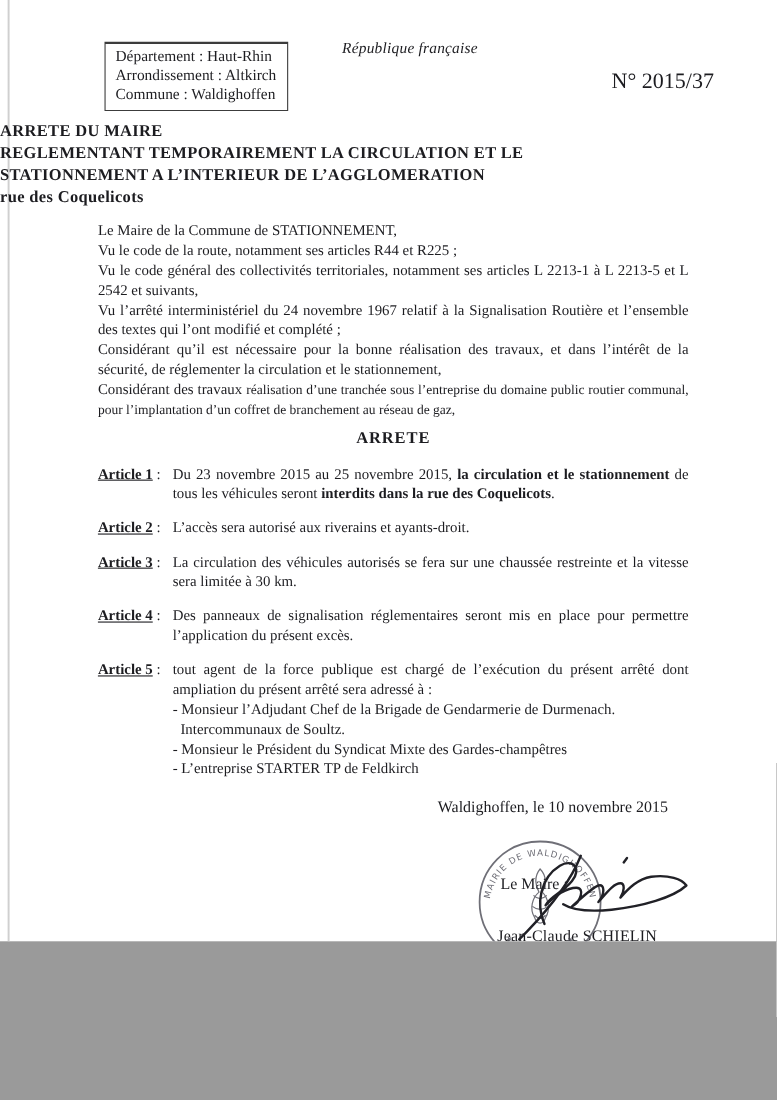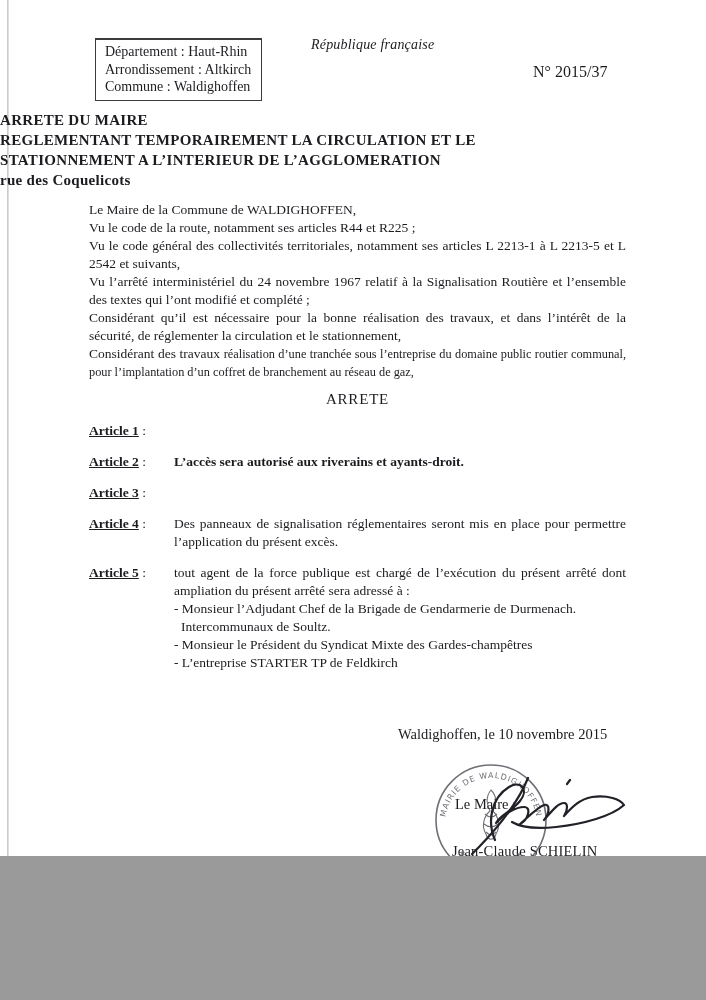--- a/index.html
+++ b/index.html
@@ -21,43 +21,42 @@
     position:absolute; left:95px; top:38px;
     border:1.5px solid #3c3c3c; border-top-width:2.5px;
     padding:3px 10px 4px 9px;
     font-size:14px; line-height:17.5px; white-space:nowrap;
   }
   .republic {
     position:absolute; left:311px; top:37px;
     font-style:italic; font-size:14px; letter-spacing:.2px;
   }
   .decree-number {
-    position:absolute; left:533px; top:63px; font-size:16px;
+    position:absolute; left:556px; top:63px; font-size:20px;
   }
   
   .doc-title {
     position:absolute; left:0; right:0; top:110px;
     text-align:left; font-weight:bold; font-size:15px; line-height:20px;
     letter-spacing:.3px;
   }
   
   .content {
     position:absolute; left:89px; top:201px; width:537px;
     font-size:13.5px; line-height:18px;
   }
   .content p.para { margin:0; text-align:justify; }
   .sm { font-size:12.3px; }
   .decree-heading {
     margin:9px 0 14px 0; text-align:center;
-    font-weight:normal; font-size:15px; letter-spacing:.8px;
+    font-weight:bold; font-size:15px; letter-spacing:.8px;
   }
   .article {
     display:grid; grid-template-columns:68px 1fr;
     margin-bottom:13px;
-    gap:17px;
   }
   .alabel { font-weight:bold; text-decoration:underline; white-space:nowrap; }
   .atext { text-align:justify; }
   .article .li { text-align:left; }
   .article .li-cont { padding-left:7px; }
   
   .dateline { position:absolute; left:398px; top:726px; font-size:14.5px; }
   .signer-caption { position:absolute; left:455px; top:796px; font-size:14.5px; }
   .signer-name { position:absolute; left:452px; top:843px; font-size:14.5px; letter-spacing:.2px; }
   .seal-wrap { position:absolute; left:415px; top:750px; width:220px; height:130px; }
@@ -90,40 +89,42 @@
   <div class="decree-number">N° 2015/37</div>
 
   <div class="doc-title">
     <div>ARRETE DU MAIRE</div>
     <div>REGLEMENTANT TEMPORAIREMENT LA CIRCULATION ET LE</div>
     <div>STATIONNEMENT A L’INTERIEUR DE L’AGGLOMERATION</div>
     <div>rue des Coquelicots</div>
   </div>
 
   <div class="content">
-    <p class="para"><span>Le Maire de la Commune de WALDIGHOFFEN,</span></p>
+    <p class="para"><span>Le Maire de la Commune de STATIONNEMENT,</span></p>
     <p class="para"><span>Vu le code de la route, notamment ses articles R44 et R225 ;</span></p>
     <p class="para"><span>Vu le code général des collectivités territoriales, notamment ses articles L 2213-1 à L 2213-5 et L 2542 et suivants,</span></p>
     <p class="para"><span>Vu l’arrêté interministériel du 24 novembre 1967 relatif à la Signalisation Routière et l’ensemble des textes qui l’ont modifié et complété ;</span></p>
     <p class="para"><span>Considérant qu’il est nécessaire pour la bonne réalisation des travaux, et dans l’intérêt de la sécurité, de réglementer la circulation et le stationnement,</span></p>
     <p class="para"><span>Considérant des travaux </span><span class="sm">réalisation d’une tranchée sous l’entreprise du domaine public routier communal, pour l’implantation d’un coffret de branchement au réseau de gaz,</span></p>
 
     <div class="decree-heading">ARRETE</div>
 
     <div class="article">
       <div><span class="alabel">Article 1</span><span> :</span></div>
+      <div class="atext"><span>Du 23 novembre 2015 au 25 novembre 2015, </span><span style="font-weight: bold;">la circulation et le stationnement</span><span> de tous les véhicules seront </span><span style="font-weight: bold;">interdits dans la rue des Coquelicots</span><span>.</span></div>
     </div>
 
     <div class="article">
       <div><span class="alabel">Article 2</span><span> :</span></div>
-      <div class="atext"><span style="font-weight: bold;">L’accès sera autorisé aux riverains et ayants-droit.</span></div>
+      <div class="atext"><span style="font-weight: normal;">L’accès sera autorisé aux riverains et ayants-droit.</span></div>
     </div>
 
     <div class="article">
       <div><span class="alabel">Article 3</span><span> :</span></div>
+      <div class="atext"><span>La circulation des véhicules autorisés se fera sur une chaussée restreinte et la vitesse sera limitée à 30 km.</span></div>
     </div>
 
     <div class="article">
       <div><span class="alabel">Article 4</span><span> :</span></div>
       <div class="atext"><span>Des panneaux de signalisation réglementaires seront mis en place pour permettre l’application du présent excès.</span></div>
     </div>
 
     <div class="article">
       <div><span class="alabel">Article 5</span><span> :</span></div>
       <div>

